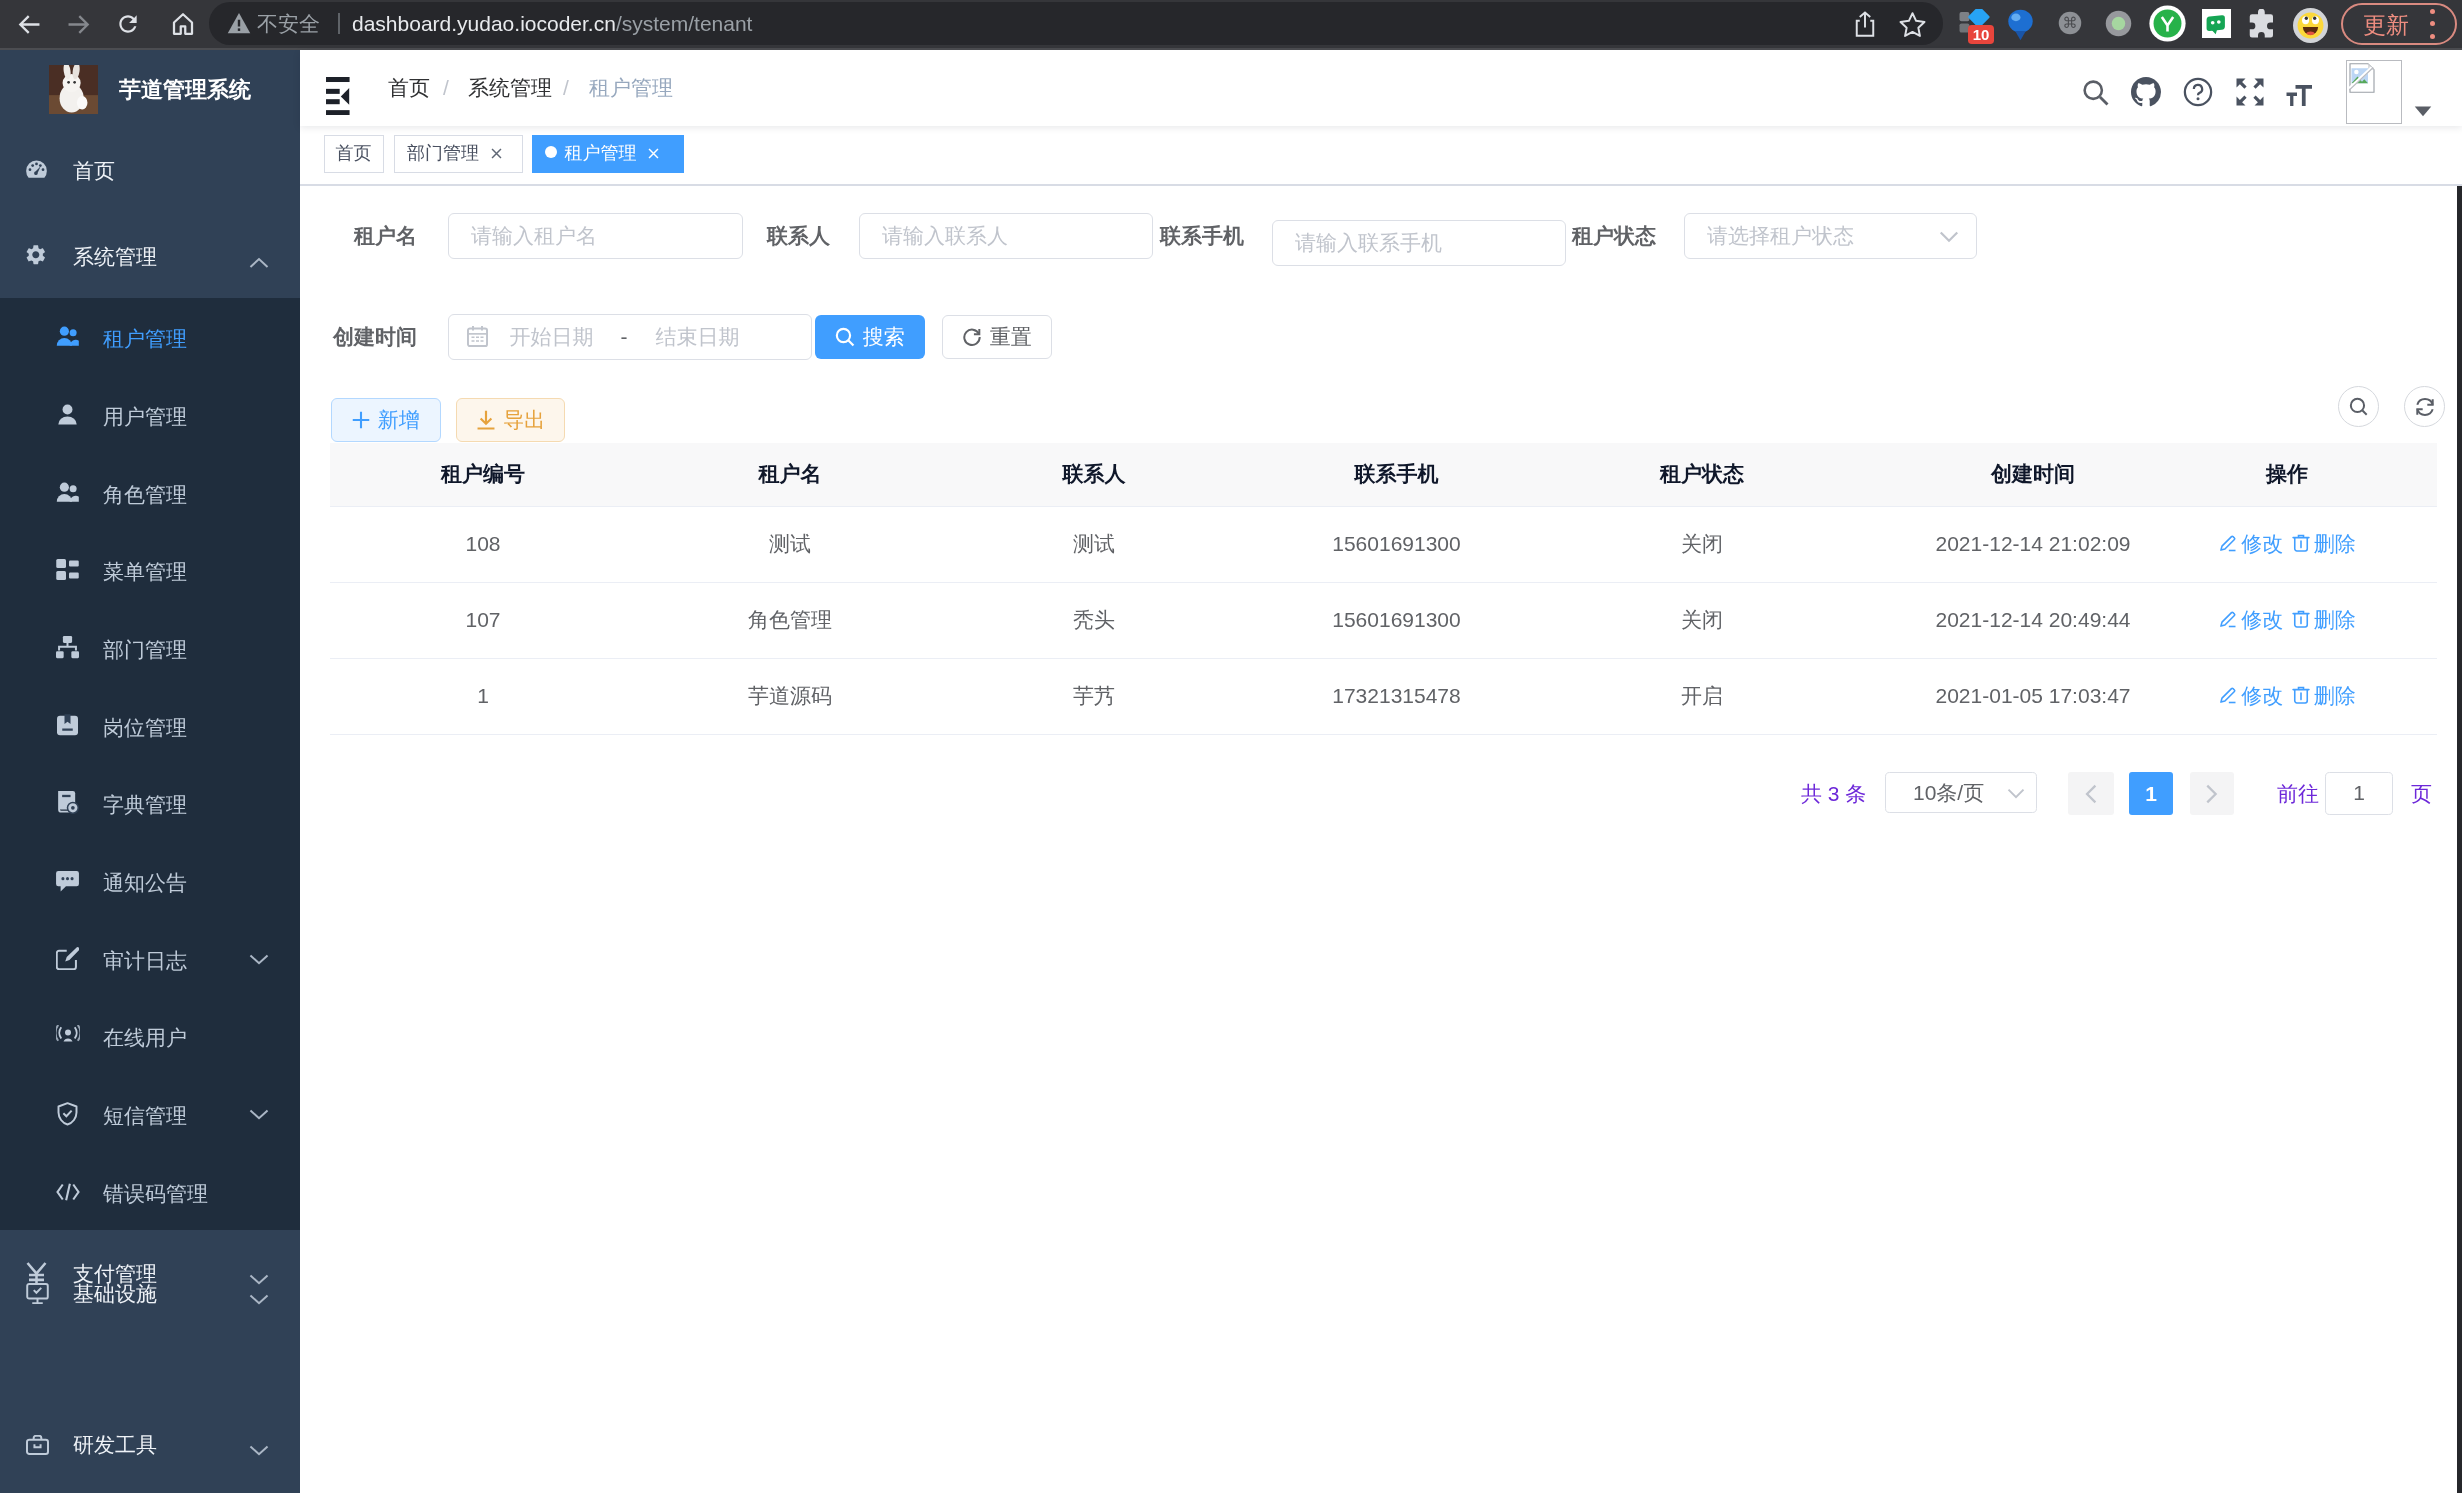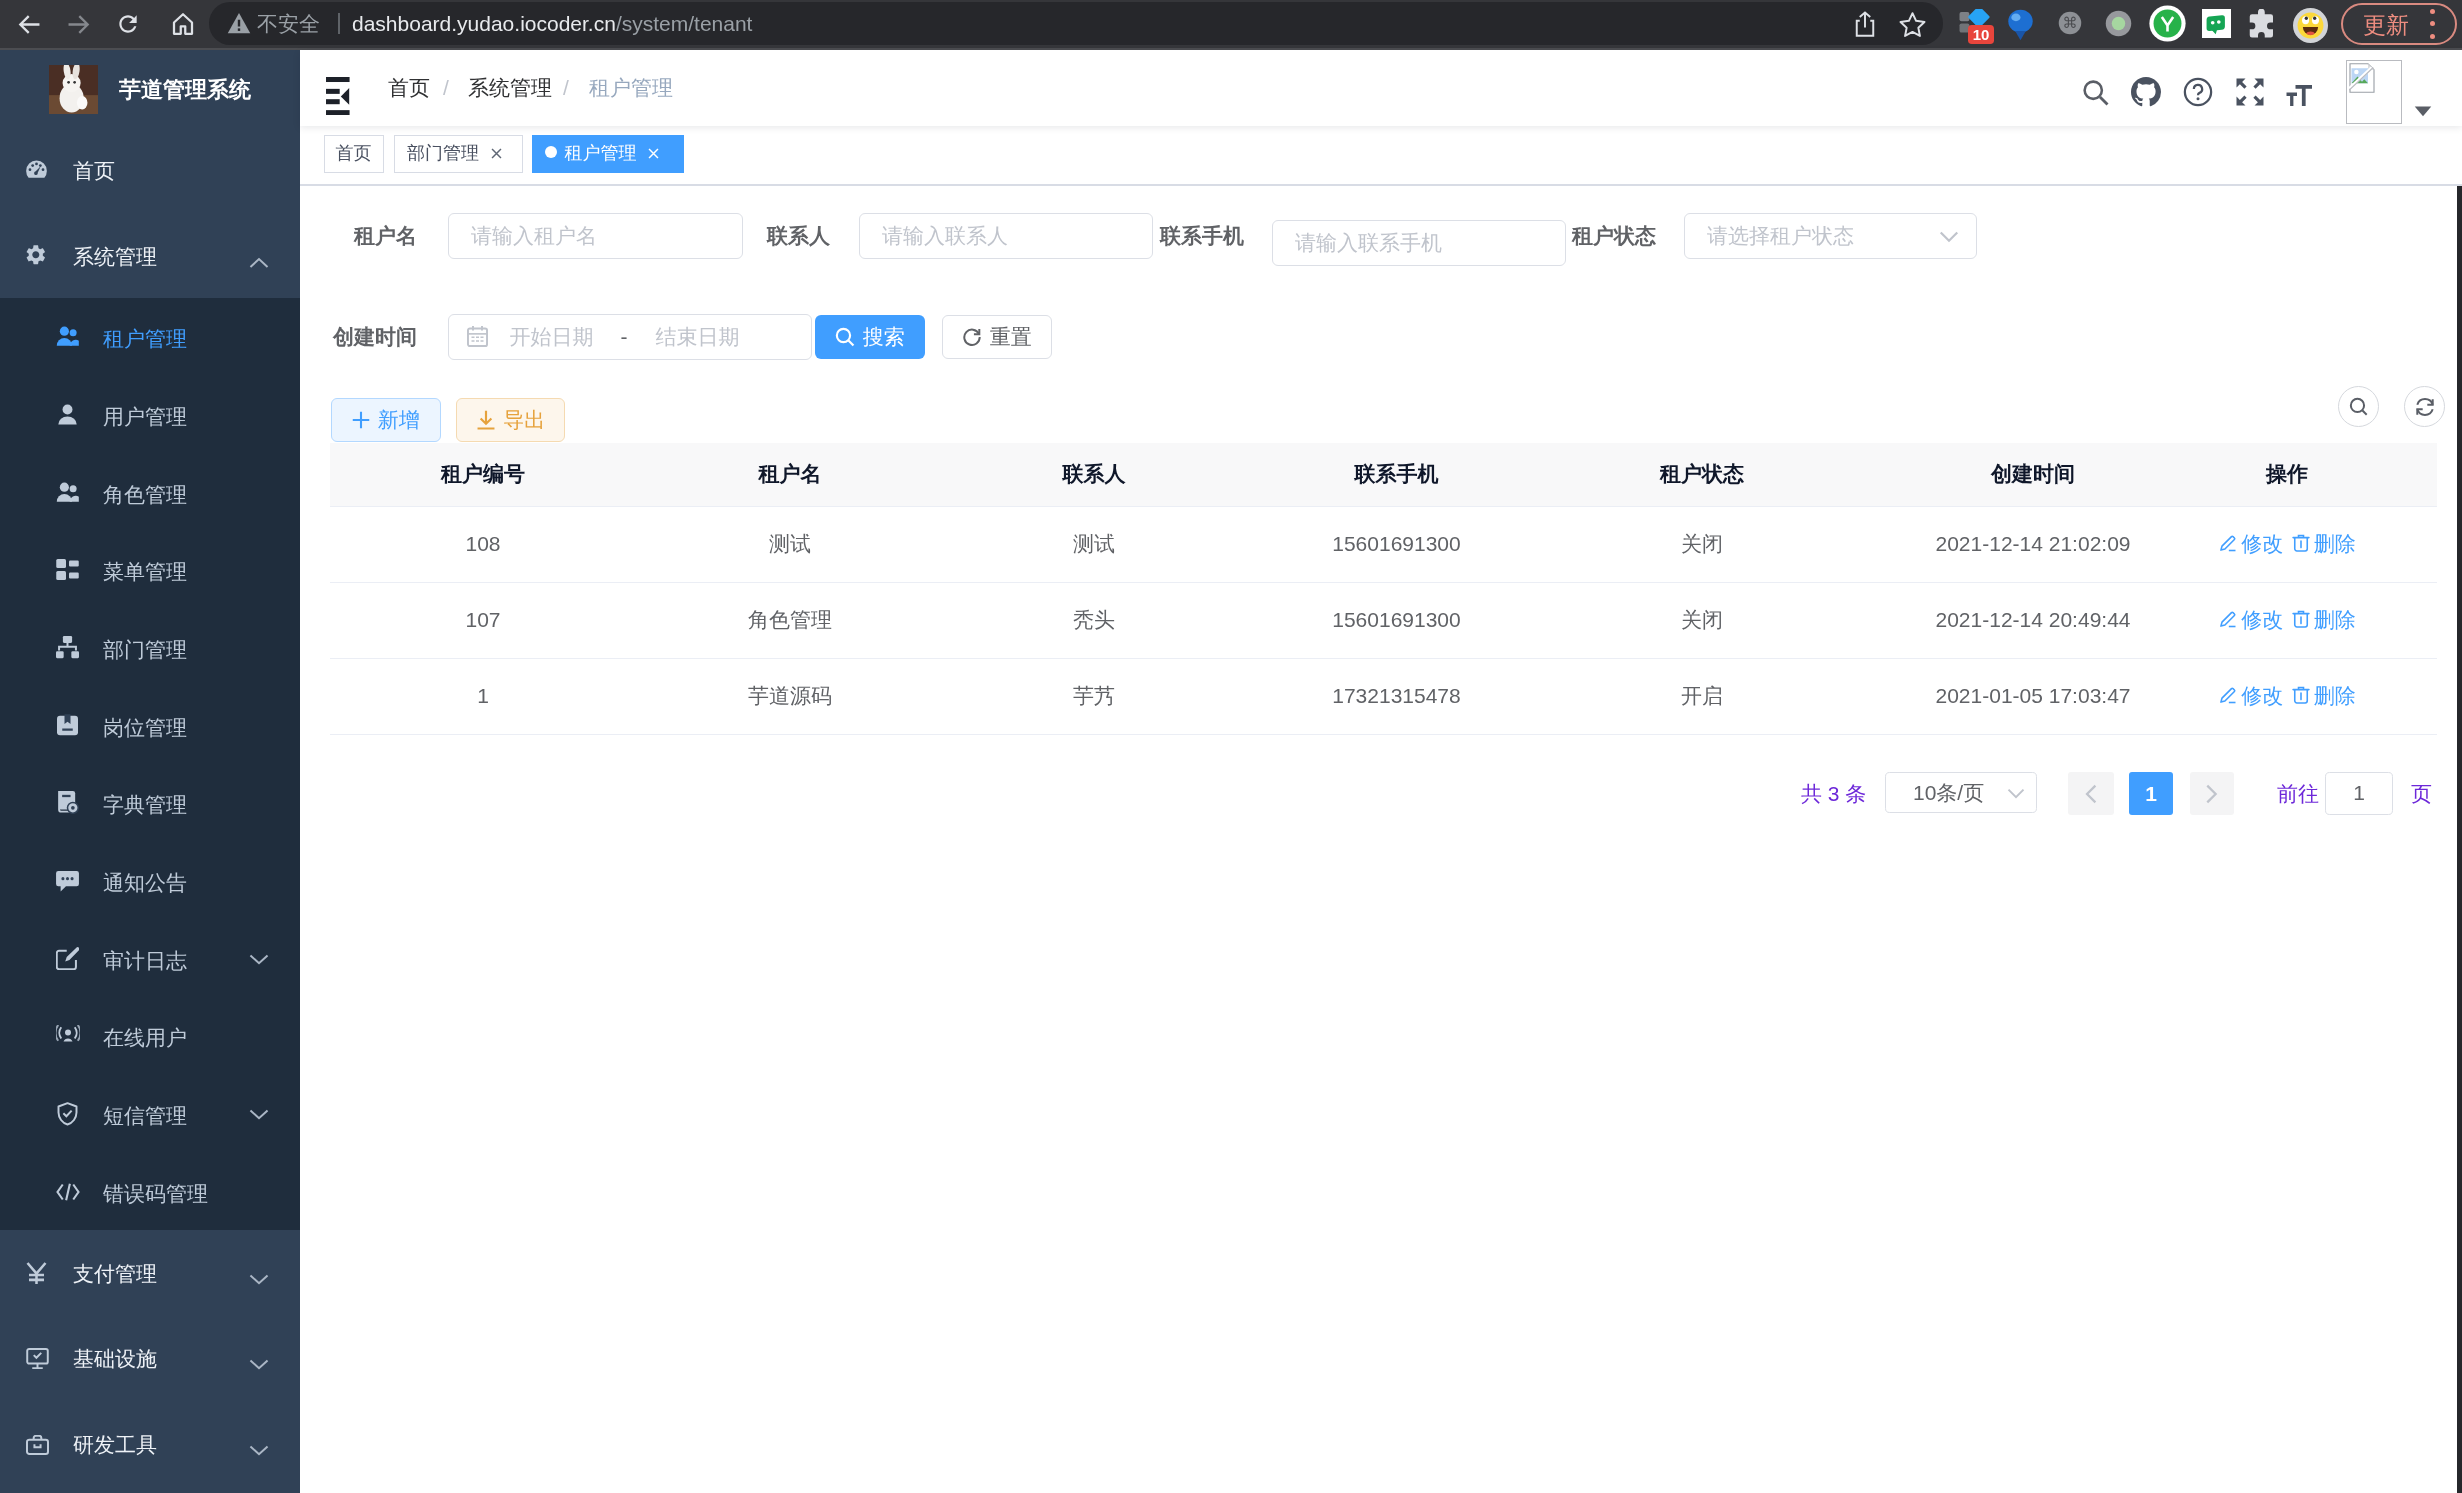--- a/index.html
+++ b/index.html
@@ -283,21 +283,21 @@
 
     <div class="mi" style="top:1180px;height:85px">
       <svg class="abs" style="left:26px;top:32px" width="21" height="23" viewBox="0 0 28 30">
         <path d="M2 1 L14 15 L26 1 M14 15 V29 M4 17 H24 M4 23.5 H24" stroke="#bfcbd9" stroke-width="3.4" fill="none"></path>
       </svg>
       <span class="txt" style="top:30px">支付管理</span>
       <svg class="chev" style="top:44px;left:249px" width="20" height="11.4" viewBox="0 0 28 16">
         <path d="M2 2 L14 13 L26 2" stroke="#aab6c5" stroke-width="2.8" fill="none"></path>
       </svg>
     </div>
-    <div class="mi" style="top:1265px;height:85px">
+    <div class="mi" style="top:1200px;height:85px">
       <svg class="abs" style="left:26px;top:33px" width="23" height="21" viewBox="0 0 30 28">
         <rect x="1.3" y="1.3" width="27.4" height="19.4" rx="2.5" stroke="#bfcbd9" stroke-width="2.6" fill="none"></rect>
         <path d="M10 9.5 l3.5 3.5 6.5-6.5" stroke="#bfcbd9" stroke-width="2.6" fill="none"></path>
         <path d="M15 21 v5 M8 27 h14" stroke="#bfcbd9" stroke-width="2.6" fill="none"></path>
       </svg>
       <span class="txt" style="top:30px">基础设施</span>
       <svg class="chev" style="top:44px;left:249px" width="20" height="11.4" viewBox="0 0 28 16">
         <path d="M2 2 L14 13 L26 2" stroke="#aab6c5" stroke-width="2.8" fill="none"></path>
       </svg>
     </div>

